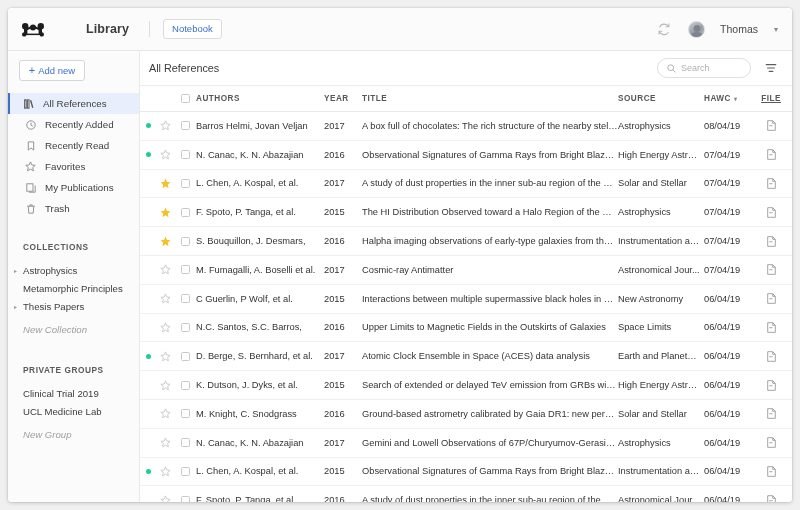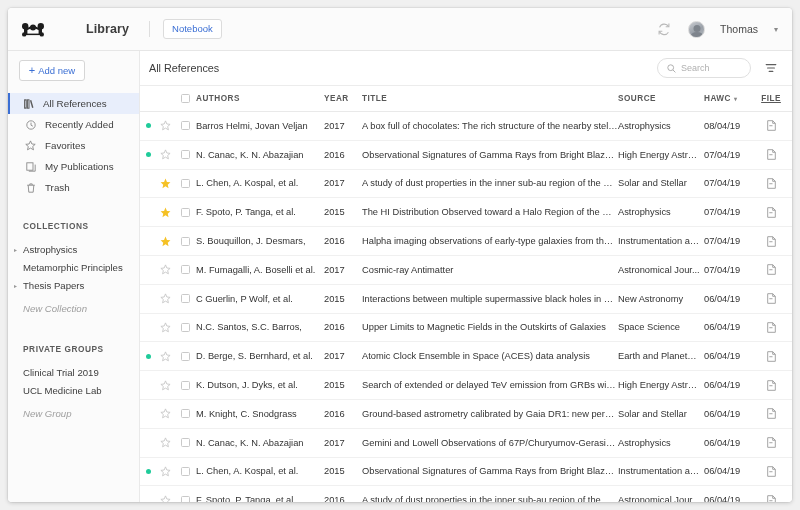--- a/index.html
+++ b/index.html
@@ -227,20 +227,28 @@
         <div class="nav-item">
           <span class="nav-ico">
             <svg width="10" height="10" viewBox="0 0 10 10" fill="none" stroke="#8a8a8a" stroke-width="0.9">
               <circle cx="5" cy="5" r="4.2"></circle>
                 <polyline points="5,2.6 5,5.2 6.9,6.2"></polyline>
             </svg>
           </span>
           <span>Recently Added</span>
         </div>
 
+        <div class="nav-item">
+          <span class="nav-ico">
+            <svg width="10" height="10" viewBox="0 0 10 10" fill="none" stroke="#8a8a8a" stroke-width="0.9">
+              <path d="M2.3 0.9 h5.4 v8.2 l-2.7-2.2 -2.7 2.2 z"></path>
+            </svg>
+          </span>
+          <span>Recently Read</span>
+        </div>
 
         <div class="nav-item">
           <span class="nav-ico">
             <svg width="11" height="11" viewBox="0 0 11 11" fill="none" stroke="#8a8a8a" stroke-width="0.9">
               <polygon points="5.5,0.9 6.9,4.0 10.2,4.3 7.7,6.5 8.5,9.8 5.5,8.1 2.5,9.8 3.3,6.5 0.8,4.3 4.1,4.0"></polygon>
             </svg>
           </span>
           <span>Favorites</span>
         </div>
 
@@ -546,21 +554,21 @@
                     <polygon points="5.5,0.9 6.85,4.0 10.1,4.35 7.65,6.5 8.4,9.8 5.5,8.1 2.6,9.8 3.35,6.5 0.9,4.35 4.15,4.0"></polygon>
                   </svg>
                 </span>
               </div>
               <div class="c-check">
                 <span class="chk"></span>
               </div>
               <div class="c-auth">N.C. Santos, S.C. Barros,</div>
               <div class="c-year">2016</div>
               <div class="c-title">Upper Limits to Magnetic Fields in the Outskirts of Galaxies</div>
-              <div class="c-src">Space Science</div>
+              <div class="c-src">Space Limits</div>
               <div class="c-added">06/04/19</div>
               <div class="c-file">
                 <span class="file-ico">
                   <svg width="9" height="11" viewBox="0 0 9 11" fill="none" stroke="#9a9a9a" stroke-width="0.9">
                     <path d="M0.7 0.7 h5.0 l2.6 2.6 v7.0 h-7.6 z"></path>
                     <path d="M5.7 0.7 v2.6 h2.6"></path>
                     <rect x="2.3" y="5.3" width="3.2" height="0.9" fill="#9a9a9a" stroke="none"></rect>
                   </svg>
                 </span>
               </div>

